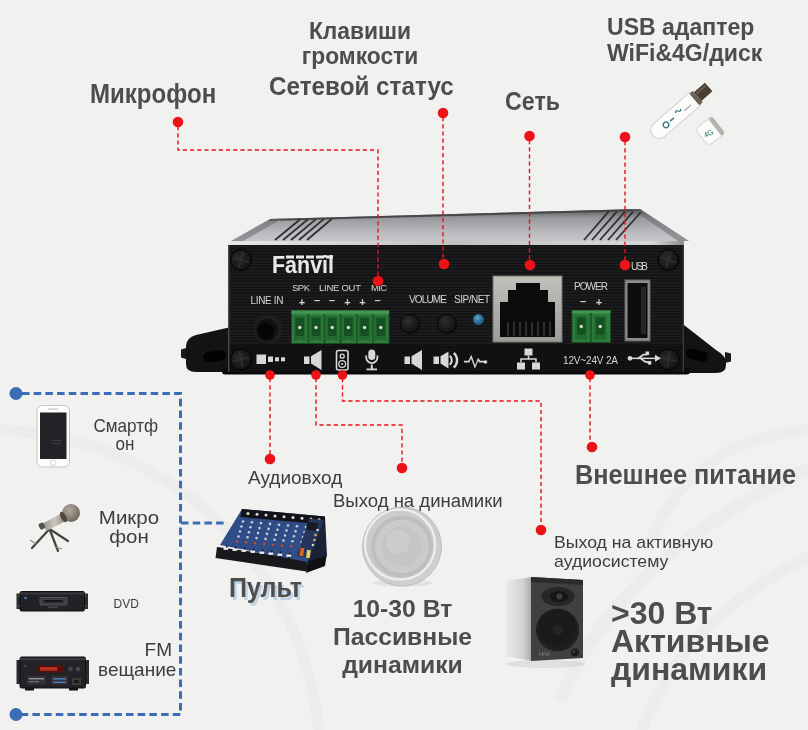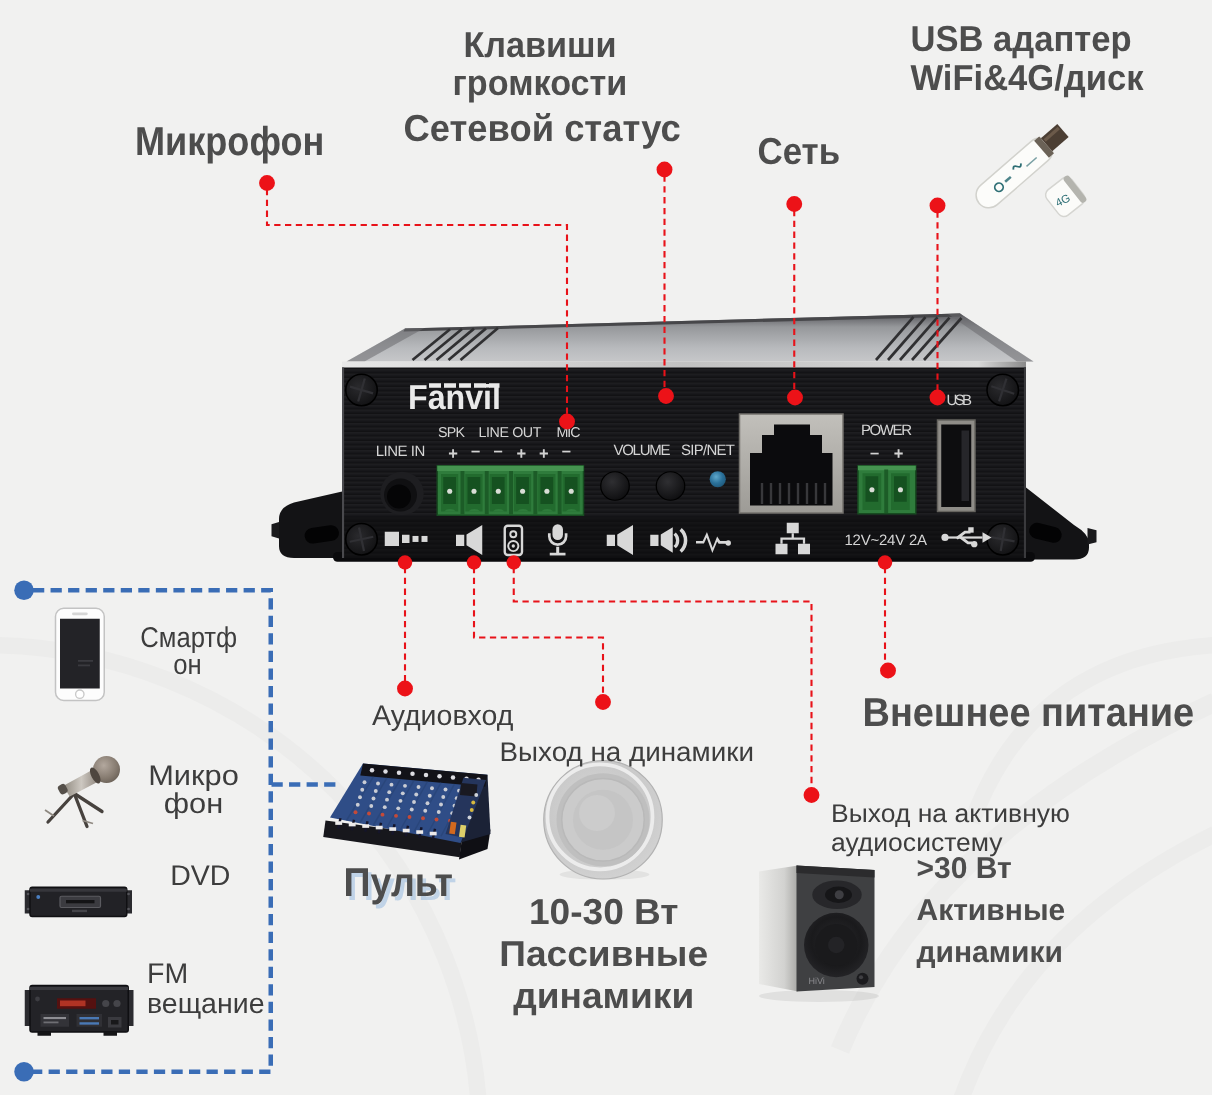--- a/index.html
+++ b/index.html
@@ -560,20 +560,20 @@
 </svg>
 
 <div id="tmic" class="abs h" style="left:90px;top:79px;font-size:27px;white-space:nowrap;transform:scaleX(0.891);transform-origin:0 0;">Микрофон</div>
 <div id="tkeys" class="abs h" style="left:250px;top:19.3px;width:220px;text-align:center;font-size:24px;line-height:24.2px;transform:scaleX(0.95);transform-origin:center 0;">Клавиши<br>громкости</div>
 <div id="tkeys2" class="abs h" style="left:269px;top:72px;font-size:25px;white-space:nowrap;transform:scaleX(0.97);transform-origin:0 0;">Сетевой статус</div>
 <div id="tnet" class="abs h" style="left:505px;top:87px;font-size:25px;white-space:nowrap;transform:scaleX(0.93);transform-origin:0 0;">Сеть</div>
 <div id="tusb" class="abs h" style="left:607px;top:14px;font-size:24px;line-height:26px;white-space:nowrap;transform:scaleX(0.96);transform-origin:0 0;">USB адаптер<br>WiFi&amp;4G/диск</div>
 <div id="tpow" class="abs h" style="left:575px;top:460px;font-size:27px;white-space:nowrap;transform:scaleX(0.936);transform-origin:0 0;">Внешнее питание</div>
 <div id="tpult" class="abs h" style="left:229px;top:573px;font-size:27px;white-space:nowrap;transform:scaleX(0.928);transform-origin:0 0;text-shadow:2.5px 3px 0 rgba(125,170,220,0.42);">Пульт</div>
 <div id="tpass" class="abs h" style="left:332px;top:595px;width:141px;text-align:center;font-size:24px;line-height:28px;transform:scaleX(1.03);transform-origin:center 0;">10-30 Вт<br>Пассивные<br>динамики</div>
-<div id="tact" class="abs h" style="left:611px;top:565px;font-size:20px;line-height:28px;white-space:nowrap;">&gt;30 Вт<br>Активные<br>динамики</div>
+<div id="tact" class="abs h" style="left:611px;top:599px;font-size:32px;line-height:28px;white-space:nowrap;">&gt;30 Вт<br>Активные<br>динамики</div>
 <div id="tain" class="abs s" style="left:216px;top:467px;font-size:19px;white-space:nowrap;margin-left:32px;">Аудиовход</div>
 <div id="tout" class="abs s" style="left:333px;top:491px;font-size:18px;white-space:nowrap;transform:scaleX(1.03);transform-origin:0 0;">Выход на динамики</div>
 <div id="tact2" class="abs s" style="left:554px;top:534px;font-size:17px;line-height:18.8px;white-space:nowrap;transform:scaleX(1.04);transform-origin:0 0;">Выход на активную<br>аудиосистему</div>
 <div id="tphone" class="abs s" style="left:90px;top:417px;width:70px;text-align:center;font-size:19px;line-height:18px;transform:scaleX(0.9);transform-origin:center 0;">Смартф<br>он</div>
 <div id="tmicb" class="abs s" style="left:94px;top:508px;width:70px;text-align:center;font-size:19px;line-height:19px;transform:scaleX(1.08);transform-origin:center 0;">Микро<br>фон</div>
-<div id="tdvd" class="abs s" style="left:113.5px;top:574px;font-size:19px;white-space:nowrap;">DVD</div>
-<div id="tfm" class="abs s" style="left:98px;top:640px;width:74px;text-align:left;font-size:19px;line-height:20px;">FM<br>вещание</div>
+<div id="tdvd" class="abs s" style="left:113.5px;top:597px;font-size:12px;white-space:nowrap;">DVD</div>
+<div id="tfm" class="abs s" style="left:98px;top:640px;width:74px;text-align:right;font-size:19px;line-height:20px;">FM<br>вещание</div>
 
 </body></html>

